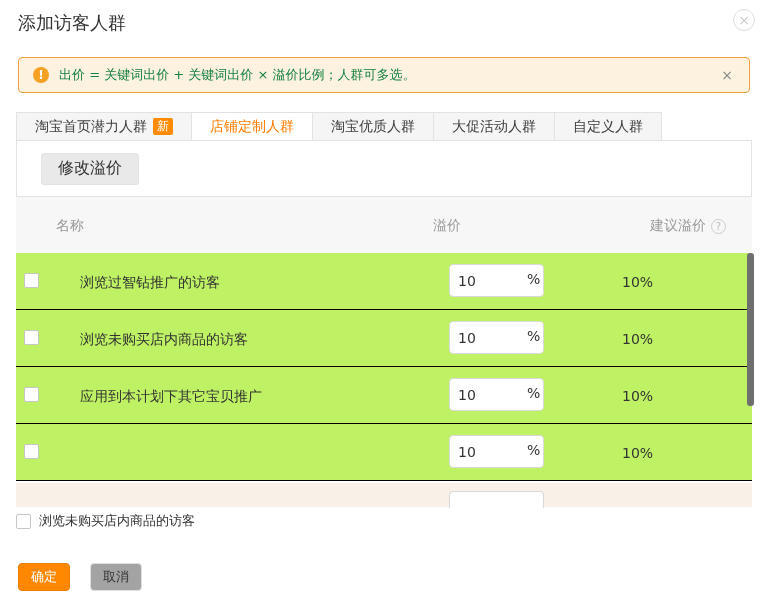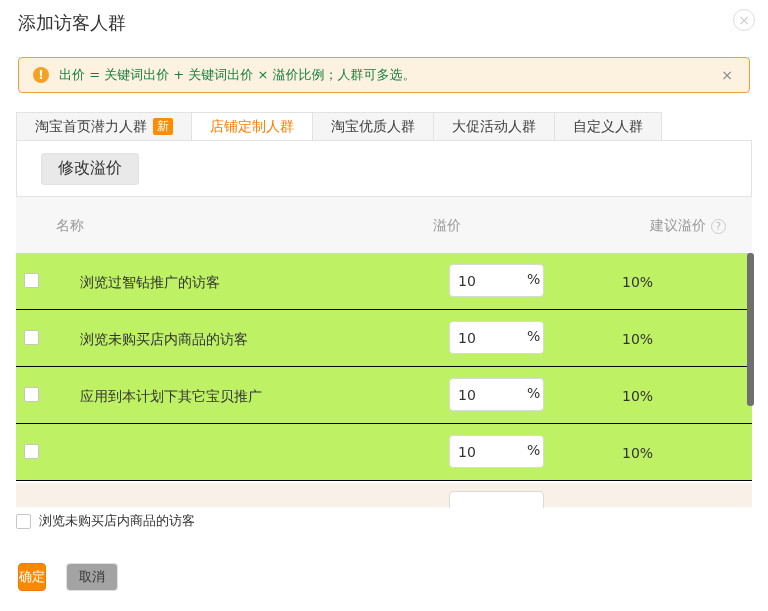--- a/index.html
+++ b/index.html
@@ -70,21 +70,21 @@
   .scroll-thumb { position:absolute; right:14px; top:253px; width:7px; height:153px;
     background:#6f6f6f; border-radius:3px; cursor:pointer; }
 
   
   .apply-row { position:absolute; left:16px; top:512px; display:flex;
     align-items:center; gap:8px; }
   .apply-row .checkbox2 { width:15px; height:15px; border:1px solid #c6c6c6;
     border-radius:2px; background:#fff; cursor:pointer; flex:none; }
   .apply-label { font-size:13px; color:#333; }
   .footer { position:absolute; left:18px; top:563px; display:flex; gap:20px; }
-  .btn-confirm { height:28px; padding:0 0; background:#ff8800; color:#fff;
+  .btn-confirm { height:28px; padding:0 12px; background:#ff8800; color:#fff;
     border:1px solid #f07c00; border-radius:4px; font-size:13px; cursor:pointer;text-align:center; }
   .btn-cancel { height:28px; padding:0 12px; background:#a3a3a3; color:#333;
     border:1px solid #e0e0e0; border-radius:4px; font-size:13px; cursor:pointer; }
 </style>
 </head>
 <body>
 
 <div class="modal">
 
   <div class="modal-title">添加访客人群</div>

